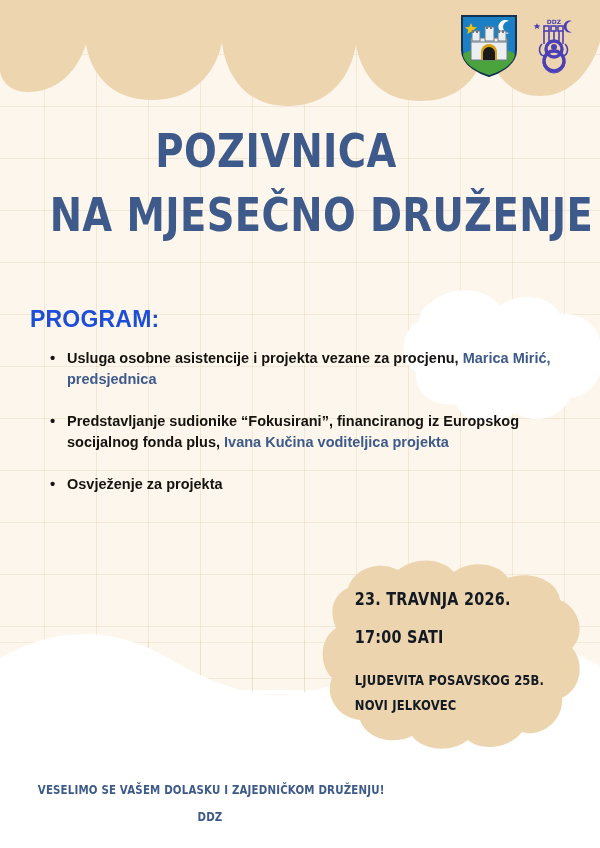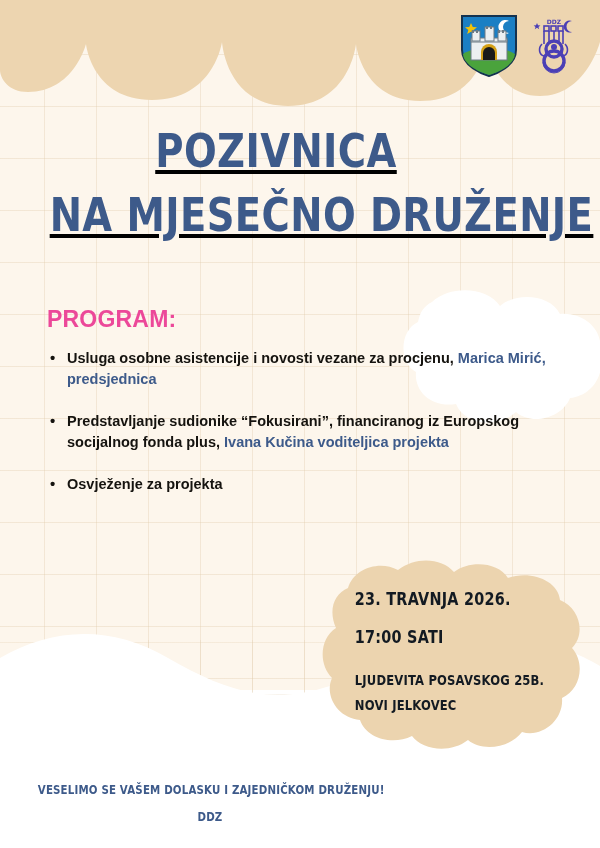--- a/index.html
+++ b/index.html
@@ -102,43 +102,42 @@
   .logo-ddz { width: 48px; height: 62px; display: block; }
 
   
   .title-wrap {
     position: absolute;
     left: 0;
     top: 126px;
     width: 552px;
     text-align: center;
     z-index: 5;
-    text-decoration: underline;
   }
   .title-line {
     color: #3d5a8a;
     font-family: "DejaVu Sans", sans-serif;
     font-weight: bold;
     letter-spacing: 0.5px;
     line-height: 1.06;
     white-space: nowrap;
     transform: scaleX(0.82);
   }
   .title-line-1 { font-size: 47px; }
   .title-line-2 { font-size: 47px; margin-top: 14px; }
 
   
   .program-heading {
     position: absolute;
-    left: 47px;
+    left: 30px;
     top: 306px;
     font-family: "Liberation Sans", sans-serif;
     font-weight: bold;
     font-size: 23px;
-    color: #ec4899;
+    color: #1d4ed8;
     letter-spacing: 0.2px;
     z-index: 5;
   }
   .program-list {
     position: absolute;
     left: 48px;
     top: 348px;
     width: 520px;
     z-index: 5;
     margin: 0;
@@ -315,21 +314,21 @@
 
   <div class="title-wrap">
     <div class="title-line title-line-1">POZIVNICA</div>
     <div class="title-line title-line-2">NA MJESEČNO DRUŽENJE</div>
   </div>
 
   <div class="program-heading">PROGRAM:</div>
 
   <ul class="program-list">
     <li class="program-item">
-      <span>Usluga osobne asistencije i novosti vezane za procjenu, </span><span class="hl">Marica Mirić, predsjednica</span>
+      <span>Usluga osobne asistencije i projekta vezane za procjenu, </span><span class="hl">Marica Mirić, predsjednica</span>
     </li>
     <li class="program-item">
       <span>Predstavljanje sudionike “Fokusirani”, financiranog iz Europskog socijalnog fonda plus, </span><span class="hl">Ivana Kučina voditeljica projekta</span>
     </li>
     <li class="program-item">
       <span>Osvježenje za projekta</span><span class="hl"></span>
     </li>
   </ul>
 
   <div class="event-box">

